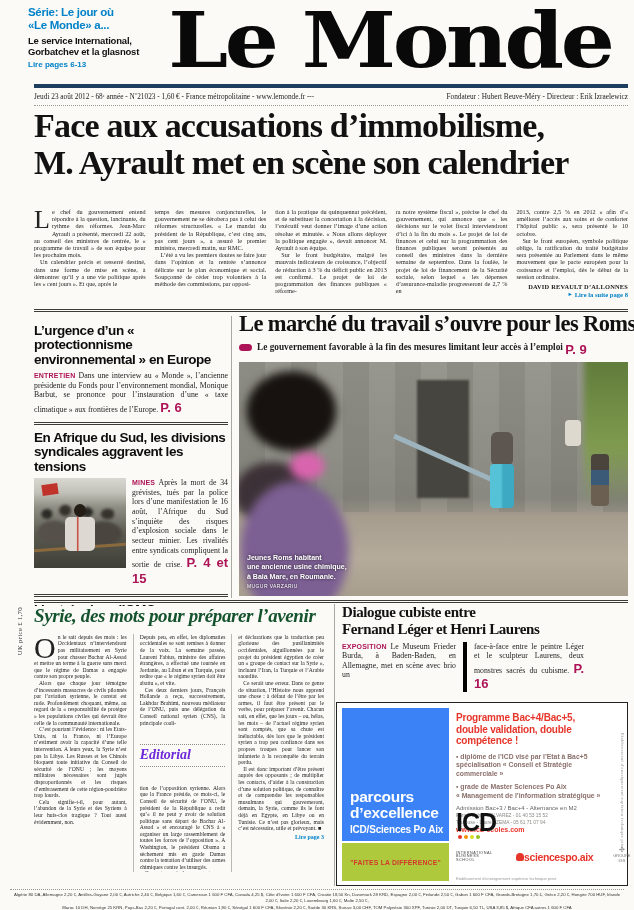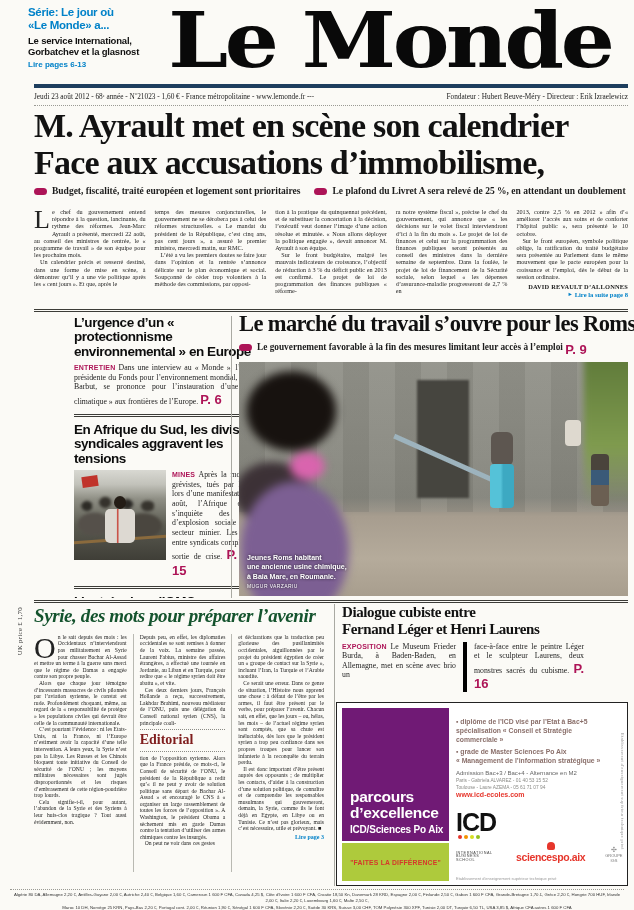--- a/index.html
+++ b/index.html
@@ -35,21 +35,21 @@
              font-size:6.2px;line-height:1.16;text-align:justify;color:#222;}
   .lead-cols p + p{text-indent:6px;}
   .dropcap-l::first-letter{float:left;font-size:26px;line-height:21px;padding:1px 2px 0 0;font-weight:normal;}
   .byline{margin-top:3px;text-align:right;font-weight:bold;font-size:6.4px;letter-spacing:0.2px;}
   .morelink{margin-top:1px;text-align:right;color:#0081c8;font-weight:bold;font-size:6.6px;}
   .arrow{font-size:5.5px;vertical-align:1px;}
   .drule{border-top:1px solid #3c3c38;border-bottom:1px solid #3c3c38;height:3px;}
   .dr1{position:absolute;left:34px;right:6px;top:309px;}
 
   
-  .rail{position:absolute;left:34px;top:316px;width:194px;height:282px;overflow:hidden;margin-left:40px;}
+  .rail{position:absolute;left:34px;top:324px;width:194px;height:282px;overflow:hidden;}
   .rail-title{font-family:"Liberation Sans",sans-serif;font-weight:bold;font-size:13.5px;
               line-height:1.07;letter-spacing:-0.45px;color:#0d0d0d;white-space:pre-line;margin-bottom:4px;}
   .rail-body{font-size:7.8px;line-height:1.22;text-align:justify;color:#222;}
   .kicker{font-family:"Liberation Sans",sans-serif;color:#ad1457;font-weight:bold;font-size:7px;letter-spacing:0.2px;}
   .pageref{color:#ad1457;font-weight:bold;font-family:"Liberation Sans",sans-serif;font-size:13px;}
   .rail .drule{margin:6px 0;}
   .s2row{display:flex;gap:6px;}
   .sa-photo{position:relative;flex:none;width:92px;height:90px;overflow:hidden;
             background:linear-gradient(180deg,#d8d8d2 0%,#c2c2ba 16%,#8f8f85 32%,#5a5a50 62%,#3f3e37 100%);}
   .sa-crowd{position:absolute;inset:0;filter:blur(1.5px);
@@ -99,55 +99,55 @@
   
   .ukprice{position:absolute;left:16px;top:607px;writing-mode:vertical-rl;transform:rotate(180deg);
            font-size:6.8px;color:#333;letter-spacing:.3px;}
   .edito{position:absolute;left:34px;top:606px;width:296px;height:280px;overflow:hidden;}
   .syrie-hl{font-style:italic;font-weight:bold;font-size:19px;letter-spacing:-0.4px;color:#14532d;line-height:1.1;white-space:nowrap;}
   .ecols{display:grid;grid-template-columns:1fr 1fr 1fr;gap:0;margin-top:7px;height:238px;overflow:hidden;}
   .ecol{font-size:5.6px;line-height:1.18;text-align:justify;color:#222;padding:0 6px 0 0;}
   .ecol + .ecol{border-left:1px solid #b9b9b2;padding-left:6px;}
   .ecol p + p{text-indent:5px;margin-top:0;}
   .dropcap-o::first-letter{float:left;font-size:30px;line-height:25px;padding:1px 2px 0 0;}
-  .edito-label{font-size:14px;font-weight:bold;color:#7f1d1d;margin:3px 0;padding:2px 0;
-               border-top:1px dotted #8b8b85;border-bottom:1px dotted #8b8b85;font-family:"Liberation Serif",serif;}
+  .edito-label{font-size:14px;font-weight:bold;color:#6d28d9;margin:18px 0;padding:2px 0;
+               border-top:1px dotted #8b8b85;border-bottom:1px dotted #8b8b85;font-family:"Liberation Serif",serif;font-style:italic;}
   .lirep3{margin-top:2px;text-align:right;font-weight:bold;font-size:6px;color:#0081c8;}
   .vsep-bot{position:absolute;left:334px;top:604px;height:282px;border-left:1px solid #a9a9a2;}
 
   .culture{position:absolute;left:342px;top:604px;width:242px;}
   .cult-hl{font-size:15px;font-weight:bold;letter-spacing:-0.4px;line-height:1.12;color:#111;}
   .cult-cols{display:grid;grid-template-columns:1fr 1fr;margin-top:4px;}
   .cult-col{font-size:7.8px;line-height:1.22;text-align:justify;padding-right:7px;}
   .cult-col + .cult-col{border-left:4px solid #000000;padding-left:7px;padding-right:0;}
 
   
   .ad{position:absolute;left:336px;top:702px;width:292px;height:184px;background:#fff;border:1px solid #222;
       font-family:"Liberation Sans",sans-serif;}
-  .ad-red{position:absolute;left:5px;top:5px;width:107px;height:133px;background:#701a75;color:#fff;}
+  .ad-red{position:absolute;left:5px;top:5px;width:107px;height:133px;background:#3b82f6;color:#fff;}
   .ad-red-txt{position:absolute;left:8px;bottom:6px;font-weight:bold;line-height:1.05;}
   .ad-red-txt .big{font-size:15.5px;letter-spacing:-0.3px;}
   .ad-red-txt .small{font-size:10px;margin-top:3px;letter-spacing:-0.2px;}
   .ad-green{position:absolute;left:5px;top:140px;width:107px;height:38px;background:#aeca3c;
             display:flex;align-items:center;justify-content:center;}
   .ad-green span{color:#d5372b;font-weight:bold;font-size:6.8px;letter-spacing:.2px;}
   .ad-right{position:absolute;left:119px;top:9px;right:12px;}
   .ad-title{color:#e6362c;font-weight:bold;font-size:10px;line-height:1.15;letter-spacing:-0.2px;}
   .ad-bullets{margin-top:6px;color:#8a6f6a;font-size:6.8px;line-height:1.3;font-weight:bold;}
   .ad-bullets p{margin-bottom:4px;white-space:pre-line;}
   .ad-bullets p::before{content:"▪ ";color:#8a6f6a;}
   .ad-adm{margin-top:3px;color:#666;font-size:6px;}
   .ad-contact{color:#8a8a86;font-size:4.8px;margin-top:2px;}
   .ad-web{color:#e6362c;font-weight:bold;font-size:7px;margin-top:1px;}
   .ad-logos{position:absolute;left:119px;bottom:22px;right:12px;display:flex;align-items:flex-end;gap:20px;}
   .icd-logo{line-height:1;}
   .icd-word{font-weight:bold;font-size:25px;letter-spacing:-1px;color:#111;}
   .icd-dots span{display:inline-block;width:4px;height:4px;border-radius:50%;margin-left:2px;vertical-align:9px;}
   .icd-sub{font-size:3.8px;color:#444;letter-spacing:.5px;margin-top:1px;}
-  .sp-logo{display:flex;flex-direction:column;align-items:center;color:#e6362c;}
+  .sp-logo{display:flex;flex-direction:row;align-items:center;color:#e6362c;}
   .sp-icon{width:8px;height:8px;border-radius:50% 50% 2px 2px;background:#e6362c;margin-bottom:1px;}
   .sp-word{font-weight:bold;font-size:10.5px;letter-spacing:-0.4px;}
   .igs-logo{font-size:4px;color:#777;text-align:center;}
   .igs-glyph{font-size:7px;color:#888;line-height:1;}
   .ad-side{position:absolute;right:2px;top:30px;writing-mode:vertical-rl;font-size:4px;color:#999;letter-spacing:.3px;}
   .ad-foot{position:absolute;left:119px;bottom:4px;font-size:4px;color:#999;}
 
   
   .dr-bot{position:absolute;left:10px;right:10px;top:889px;}
   .footer{position:absolute;left:10px;right:10px;top:892px;text-align:center;font-size:4.3px;
@@ -167,32 +167,22 @@
   </div>
   <div class="masthead" data-name="masthead"><span data-name="masthead-title">Le Monde</span></div>
   <div class="navyrule" data-name="masthead-rule"></div>
   <div class="dateline" data-name="dateline">
     <span data-name="dateline-left">Jeudi 23 août 2012 - 68ᵉ année - N˚21023 - 1,60 € - France métropolitaine - www.lemonde.fr ---</span>
     <span data-name="dateline-right">Fondateur : Hubert Beuve-Méry - Directeur : Erik Izraelewicz</span>
   </div>
   <div class="dotrule dr-top" data-name="dateline-dotted-rule"></div>
 
   <div class="lead-hl" data-name="lead-headline">
+    <div data-name="lead-headline-line1">Face aux accusations d’immobilisme,</div>
     <div data-name="lead-headline-line2">M. Ayrault met en scène son calendrier</div>
-    <div data-name="lead-headline-line1">Face aux accusations d’immobilisme,</div>
-  </div>
-  <div class="deck" data-name="lead-deck">
-    <span class="deck-item" data-name="lead-deck-item">
-        <span class="pill" data-name="bullet-icon"></span>
-        <span data-name="lead-deck-text-1">Budget, fiscalité, traité européen et logement sont prioritaires</span>
-      </span>
-    <span class="deck-item" data-name="lead-deck-item">
-        <span class="pill" data-name="bullet-icon"></span>
-        <span data-name="lead-deck-text-2">Le plafond du Livret A sera relevé de 25 %, en attendant un doublement</span>
-      </span>
   </div>
   <div class="lead-cols" data-name="lead-article-columns">
     <div class="dropcap-l" data-name="lead-column-1">
         <p>Le chef du gouvernement entend répondre à la question, lancinante, du rythme des réformes. Jean-Marc Ayrault a présenté, mercredi 22 août, au conseil des ministres de rentrée, le « programme de travail » de son équipe pour les prochains mois.</p>
         <p>Un calendrier précis et resserré destiné, dans une forme de mise en scène, à démontrer qu’il y a une vie politique après les « cent jours ». Et que, après le</p>
       </div>
     <div data-name="lead-column-2">
         <p>temps des mesures conjoncturelles, le gouvernement ne se dérobera pas à celui des réformes structurelles. « Le mandat du président de la République, c’est cinq ans, pas cent jours », a assuré le premier ministre, mercredi matin, sur RMC.</p>
         <p>L’été a vu les premiers doutes se faire jour dans l’opinion et la rentrée s’annonce délicate sur le plan économique et social. Soupçonné de céder trop volontiers à la méthode des commissions, par opposi-</p>
       </div>
@@ -321,20 +311,22 @@
       <div class="ad-red-txt">
         <div class="big" data-name="ad-slogan-line1">parcours</div>
         <div class="big" data-name="ad-slogan-line2">d’excellence</div>
         <div class="small" data-name="ad-slogan-line3">ICD/Sciences Po Aix</div>
       </div>
     </div>
     <div class="ad-green" data-name="ad-green-panel">
         <span data-name="ad-tagline">"FAITES LA DIFFÉRENCE"</span>
       </div>
     <div class="ad-right" data-name="ad-body">
+      <div class="ad-title" style="white-space:pre-line" data-name="ad-title">Programme Bac+4/Bac+5,
+double validation, double compétence !</div>
       <div class="ad-bullets" data-name="ad-bullet-list">
           <p>diplôme de l’ICD visé par l’Etat à Bac+5
 spécialisation « Conseil et Stratégie commerciale »</p>
           <p>grade de Master Sciences Po Aix
 « Management de l’information stratégique »</p>
         </div>
       <div class="ad-adm" data-name="ad-admission-line">Admission Bac+3 / Bac+4 - Alternance en M2</div>
       <div class="ad-contact" data-name="ad-contact-paris">Paris - Gabriela ALVAREZ - 01 40 53 15 52</div>
       <div class="ad-contact" data-name="ad-contact-toulouse">Toulouse - Laure AZEMA - 05 61 71 07 94</div>
       <div class="ad-web" data-name="ad-website-link">www.icd-ecoles.com</div>

